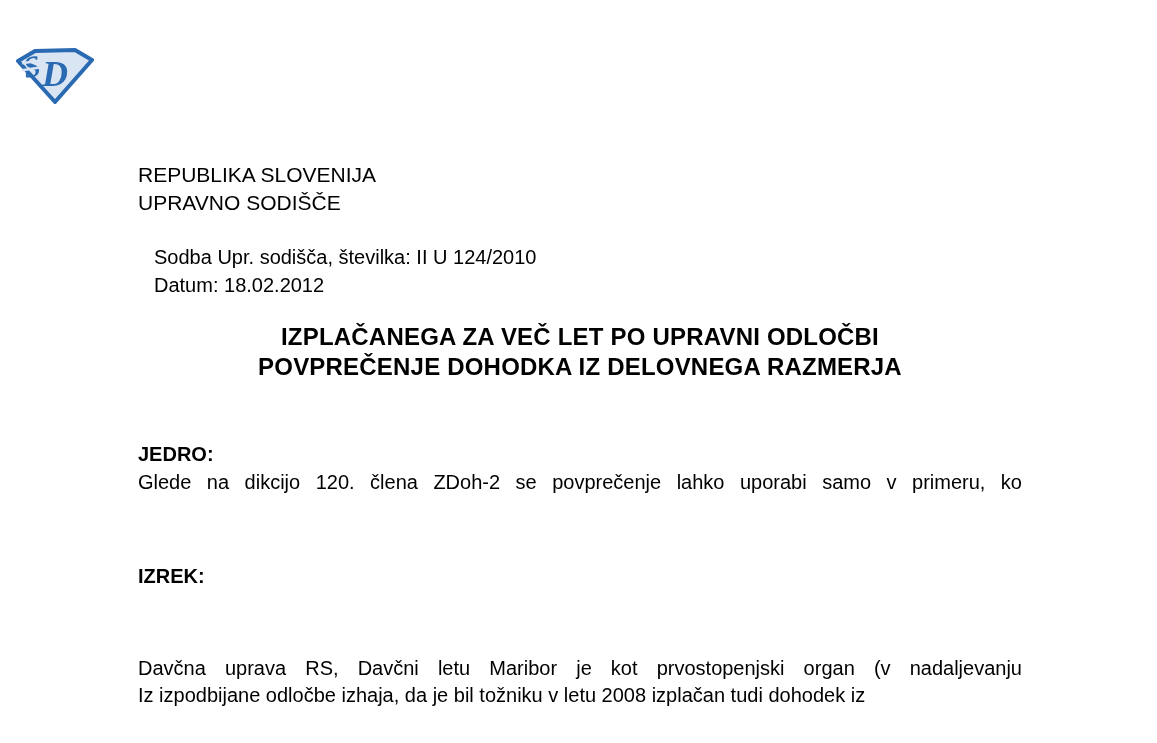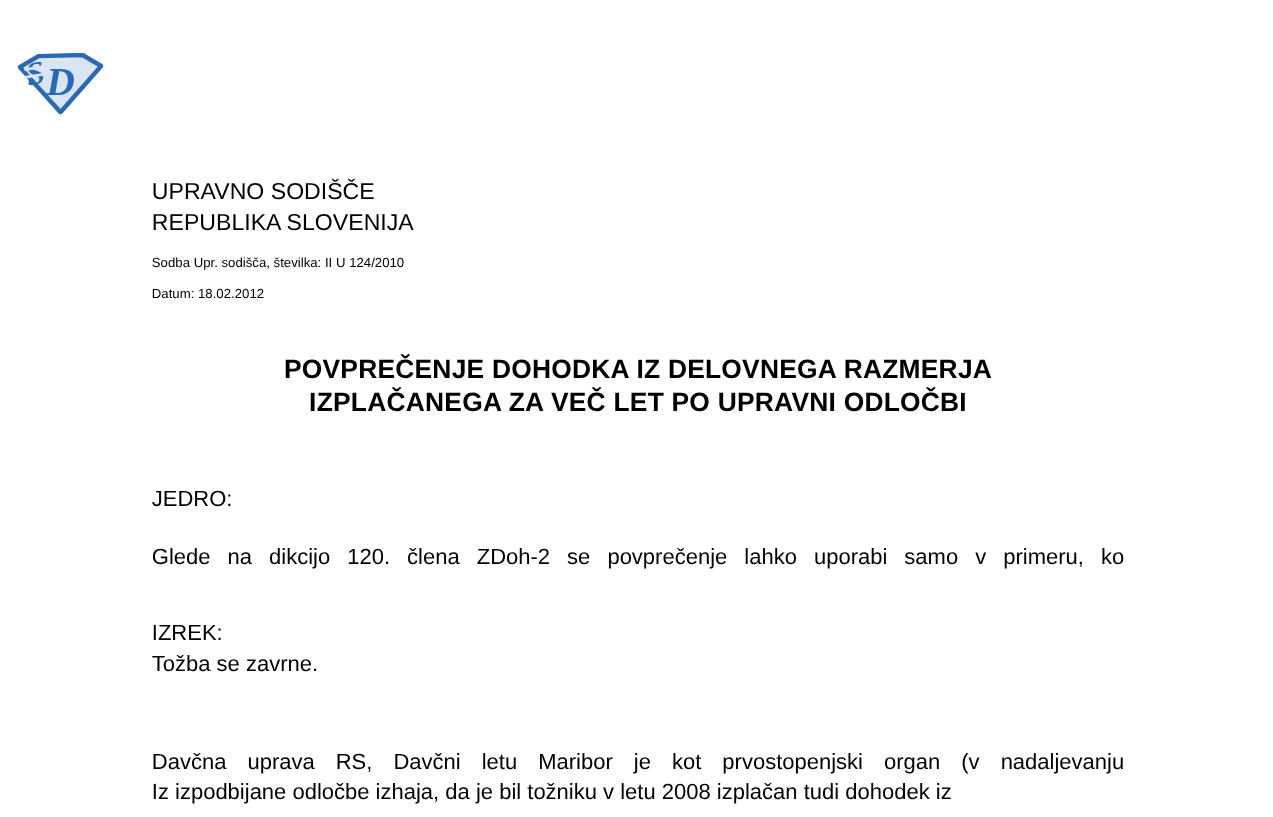--- a/index.html
+++ b/index.html
@@ -10,72 +10,71 @@
     position: relative;
     font-family: "Liberation Sans", sans-serif;
     color: #000000;
   }
   .abs { position: absolute; }
   .col { left: 138px; width: 884px; }
 
   .logo { left: 16px; top: 48px; width: 78px; height: 56px; }
 
   .header-block { top: 161px; font-size: 21px; line-height: 28px; }
-  .meta-block   { top: 225px; font-size: 12px; line-height: 28px; }
+  .meta-block   { top: 243px; font-size: 20px; line-height: 28px; margin-left: 16px; }
 
   .title-block {
     top: 322px;
     font-size: 24px; line-height: 30px;
     font-weight: bold;
     text-align: center;
     letter-spacing: 0.2px;
   }
 
   .sec { font-size: 20px; line-height: 28px; }
-  .sec .h { font-weight: normal; }
+  .sec .h { font-weight: bold; }
   .sec-jedro   { top: 440px; }
   .sec-izrek   { top: 562px; }
   .sec-predmet { top: 655px; line-height: 27px; }
 
-  .just { text-align: justify; text-align-last: justify; margin-top: 25px; }
+  .just { text-align: justify; text-align-last: justify; }
 </style>
 </head>
 <body>
 
 <div class="abs logo">
   <svg width="78" height="56" viewBox="0 0 78 56">
     <polygon points="2,13 19,3 59,2 76,12 39,54" fill="#d9e5f3" stroke="#2a6ab2" stroke-width="4" stroke-linejoin="round"></polygon>
     <text x="8" y="28" font-family="Liberation Serif, serif" font-style="italic" font-weight="bold" font-size="30" fill="#2a6ab2" transform="rotate(-10 20 20)">S</text>
     <text x="26" y="38" font-family="Liberation Serif, serif" font-style="italic" font-weight="bold" font-size="36" fill="#2a6ab2">D</text>
     <rect x="6" y="12" width="26" height="2.5" fill="#d9e5f3" transform="rotate(-9 19 13)"></rect>
     <rect x="6" y="19" width="26" height="2.5" fill="#d9e5f3" transform="rotate(-9 19 20)"></rect>
   </svg>
 </div>
 
 <div class="abs col header-block">
+  <div>REPUBLIKA SLOVENIJA</div>
   <div>UPRAVNO SODIŠČE</div>
-  <div>REPUBLIKA SLOVENIJA</div>
 </div>
 
 <div class="abs col meta-block">
   <div>Sodba Upr. sodišča, številka: II U 124/2010</div>
   <div>Datum: 18.02.2012</div>
 </div>
 
 <div class="abs col title-block">
+  <div>IZPLAČANEGA ZA VEČ LET PO UPRAVNI ODLOČBI</div>
   <div>POVPREČENJE DOHODKA IZ DELOVNEGA RAZMERJA</div>
-  <div>IZPLAČANEGA ZA VEČ LET PO UPRAVNI ODLOČBI</div>
 </div>
 
 <div class="abs col sec sec-jedro">
   <div class="h">JEDRO:</div>
   <div class="just">Glede na dikcijo 120. člena ZDoh-2 se povprečenje lahko uporabi samo v primeru, ko</div>
 </div>
 
 <div class="abs col sec sec-izrek">
   <div class="h">IZREK:</div>
-  <div>Tožba se zavrne.</div>
 </div>
 
 <div class="abs col sec sec-predmet">
   <div class="just">Davčna uprava RS, Davčni letu Maribor je kot prvostopenjski organ (v nadaljevanju</div>
   <div>Iz izpodbijane odločbe izhaja, da je bil tožniku v letu 2008 izplačan tudi dohodek iz</div>
 </div>
 
 </body></html>

